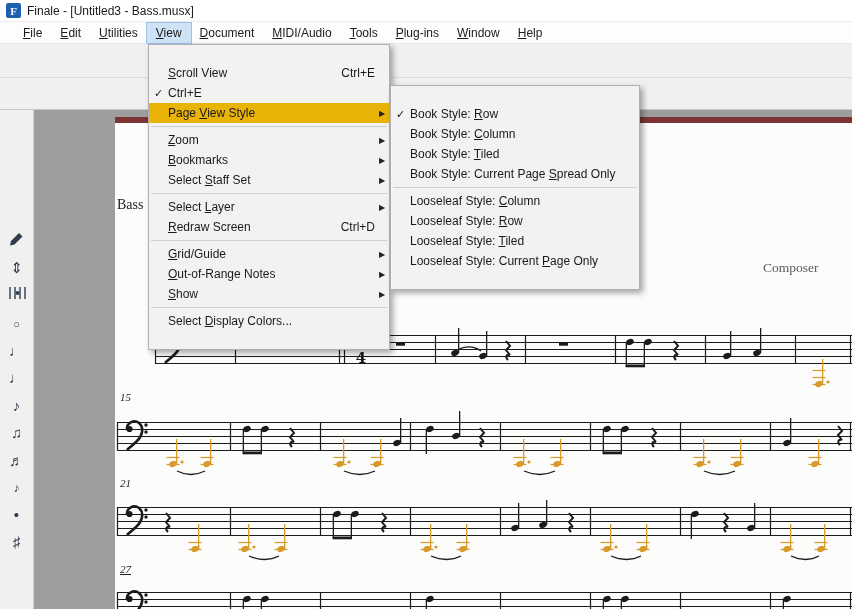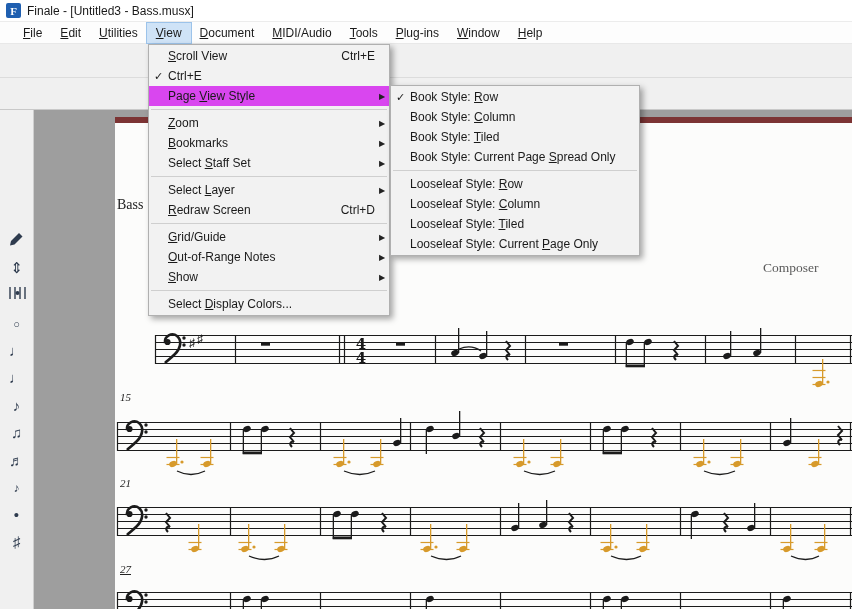--- a/index.html
+++ b/index.html
@@ -53,25 +53,25 @@
   #part-title{position:absolute;left:117px;top:197px;font:14px "Liberation Serif",serif;color:#222;}
   #composer{position:absolute;left:763px;top:260px;font:13.5px "Liberation Serif",serif;color:#5a5a5a;}
   .mnum{position:absolute;left:120px;font:italic 11px "Liberation Serif",serif;color:#222;}
   .sys{position:absolute;left:115px;width:737px;height:100px;}
   .sys line{stroke:#1b1b1b;}
   .tie{fill:none;stroke:#1b1b1b;stroke-width:1.3;}
   .ts{font-family:"DejaVu Serif",serif;font-weight:bold;font-size:15px;fill:#1b1b1b;text-anchor:middle;}
   .ks{font-size:12px;fill:#1b1b1b;}
 
   
-  .menupop{position:absolute;background:#f2f2f2;border:1px solid #b0b0b0;box-shadow:3px 3px 6px rgba(0,0,0,.35);padding:1px 0;}
+  .menupop{position:absolute;background:#f2f2f2;border:1px solid #b0b0b0;box-shadow:3px 3px 6px rgba(0,0,0,.35);padding:18px 0;}
   #vmenu{left:148px;top:44px;width:242px;z-index:40;}
   #smenu{left:390px;top:85px;width:250px;z-index:41;}
   .mi{display:flex;height:20px;align-items:center;}
-  .mi.hl{background:#d946ef;}
+  .mi.hl{background:#eab308;}
   .chk{width:19px;text-align:center;font-size:11px;}
   .lab{flex:1;white-space:nowrap;}
   .sc{margin-right:4px;white-space:nowrap;}
   .arr{width:10px;font-size:8px;color:#222;text-align:left;}
   .sep{height:1px;background:#cfcfcf;margin:3px 2px;}
 </style>
 </head>
 <body>
 
 <svg width="0" height="0" style="position:absolute" aria-hidden="true">
@@ -624,27 +624,27 @@
     <span class="chk"></span>
     <span class="lab">Book Style: <u>T</u>iled</span>
   </div>
   <div class="mi">
     <span class="chk"></span>
     <span class="lab">Book Style: Current Page <u>S</u>pread Only</span>
   </div>
   <div class="sep"></div>
   <div class="mi">
     <span class="chk"></span>
+    <span class="lab">Looseleaf Style: <u>C</u>olumn</span>
+  </div>
+  <div class="mi">
+    <span class="chk"></span>
     <span class="lab">Looseleaf Style: <u>R</u>ow</span>
   </div>
   <div class="mi">
     <span class="chk"></span>
-    <span class="lab">Looseleaf Style: <u>C</u>olumn</span>
-  </div>
-  <div class="mi">
-    <span class="chk"></span>
     <span class="lab">Looseleaf Style: <u>T</u>iled</span>
   </div>
   <div class="mi">
     <span class="chk"></span>
     <span class="lab">Looseleaf Style: Current <u>P</u>age Only</span>
   </div>
 </div>
 
 </body></html>

